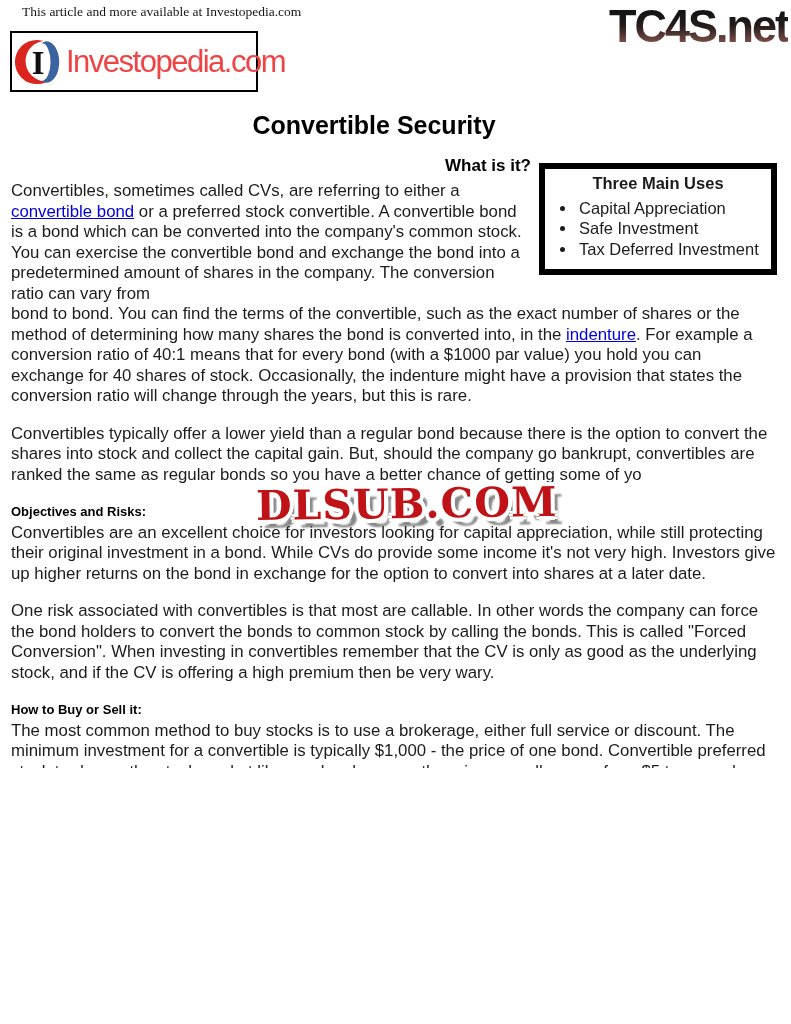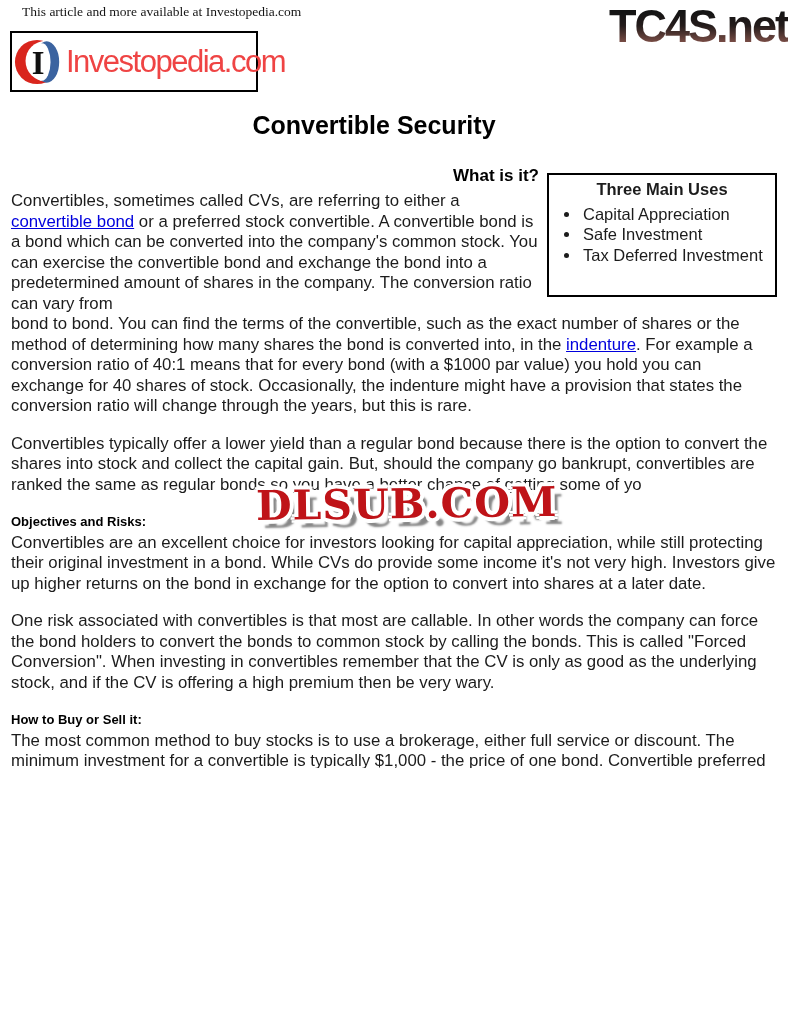--- a/index.html
+++ b/index.html
@@ -28,26 +28,26 @@
     -webkit-background-clip:text;background-clip:text;color:transparent;
     transform:scaleY(1.02);
   }
   
   .content{
     position:absolute;top:104px;left:0;width:791px;
     padding:0 14px 0 11px;box-sizing:border-box;
     font-size:16.8px;line-height:20.5px;
   }
   .title{
-    margin:7px 40px 26px 0;text-align:center;
+    margin:7px 40px 16px 0;text-align:center;
     font-size:25px;font-weight:bold;color:#000;line-height:29px;
   }
   .uses-box{
-    float:right;width:226px;border:2px solid #000000;background:#fff;
-    margin:7px 0 8px 8px;padding:2px 0 30px 0;
+    float:right;width:226px;border:6px solid #000000;background:#fff;
+    margin:7px 0 8px 8px;padding:2px 0 10px 0;
   }
   .uses-title{font-weight:bold;text-align:center;font-size:16.5px;margin-top:2px;}
   .uses-box ul{margin:4px 0 0 0;padding-left:32px;}
   .uses-box li{font-size:16.5px;line-height:20.5px;padding-left:2px;}
   .what-heading{
     font-size:17px;font-weight:bold;color:#000;text-align:right;
     margin:10px 4px 5px 0;line-height:20px;
   }
   .para{margin:0;}
   .para a{color:#0000dd;text-decoration:underline;}

